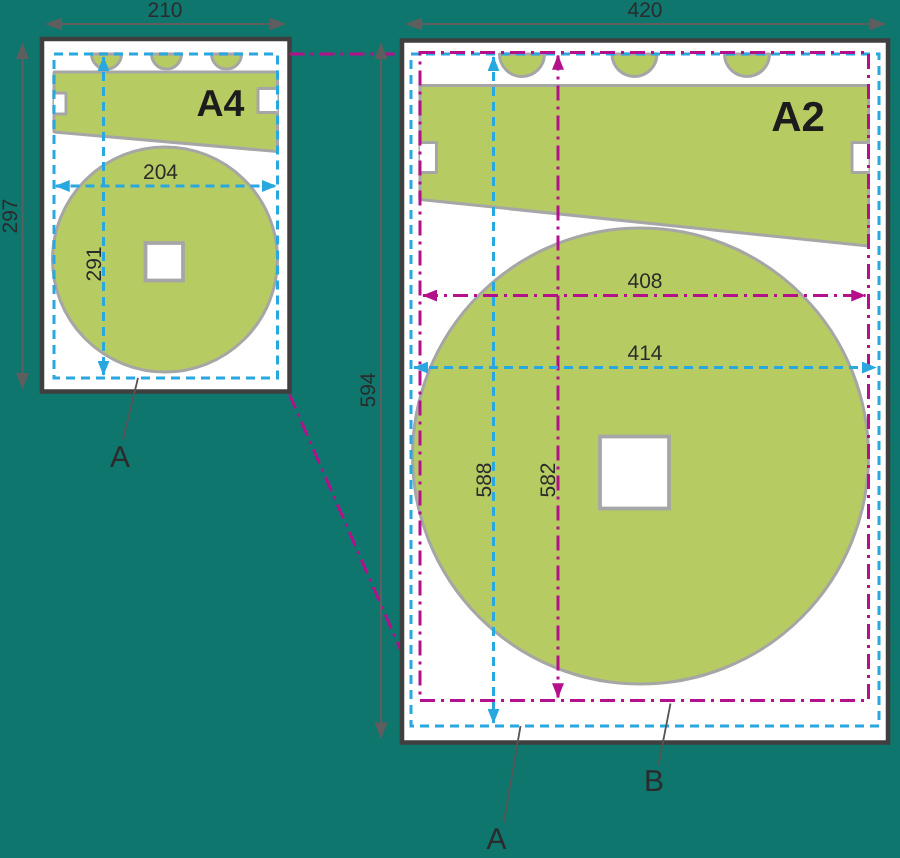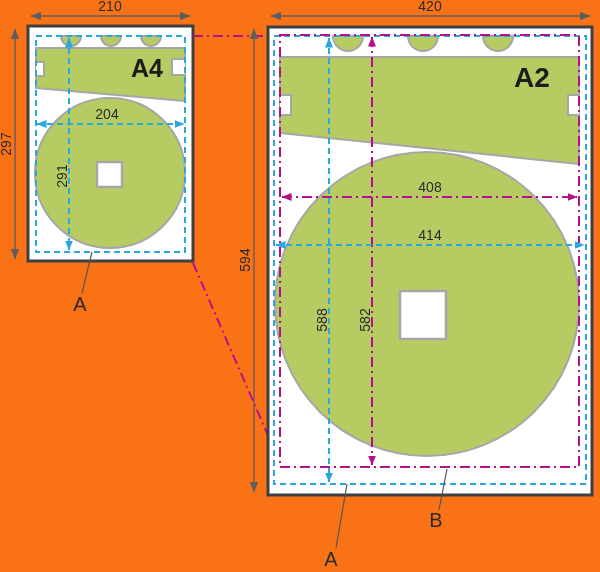--- a/index.html
+++ b/index.html
@@ -1,16 +1,16 @@
 <!DOCTYPE html>
 <html><head>
 <meta charset="utf-8">
 <style>
   html,body{margin:0;padding:0;background:#fff;}
-  .stage{width:600px;height:572px;position:relative;background:#f97316;overflow:hidden;}
+  .stage{width:600px;height:572px;position:relative;background:#0f766e;overflow:hidden;}
   svg{display:block;}
   text{font-family:"Liberation Sans","DejaVu Sans",sans-serif;fill:#2b2b2b;}
   .num{font-size:14px;}
   .marker-label{font-size:20px;}
   .sheet-name{font-weight:bold;fill:#1c1c1c;}
   .sheet-name.a4{font-size:25px;}
   .sheet-name.a2{font-size:28px;}
   .paper{fill:#ffffff;stroke:#3f3f3f;stroke-width:3;}
   .green{fill:#b6cc62;stroke:#a6a6a6;stroke-width:2;stroke-linejoin:round;}
   .cutout{fill:#ffffff;stroke:#a6a6a6;stroke-width:2;stroke-linejoin:round;}

